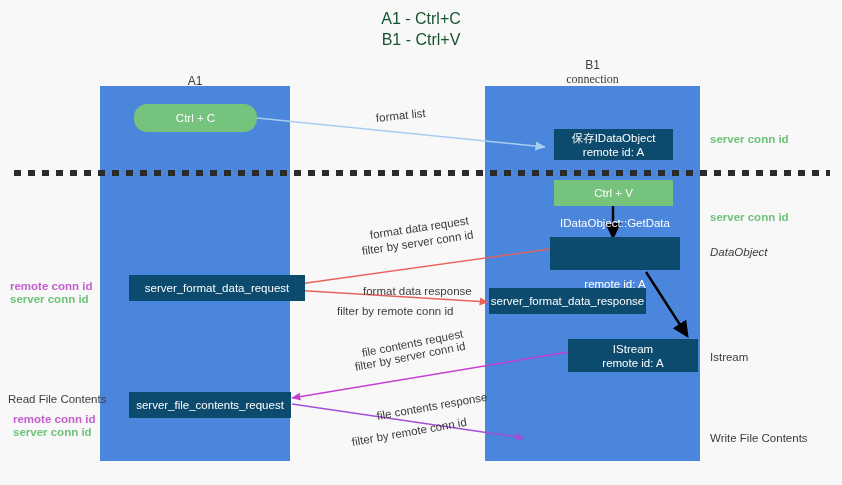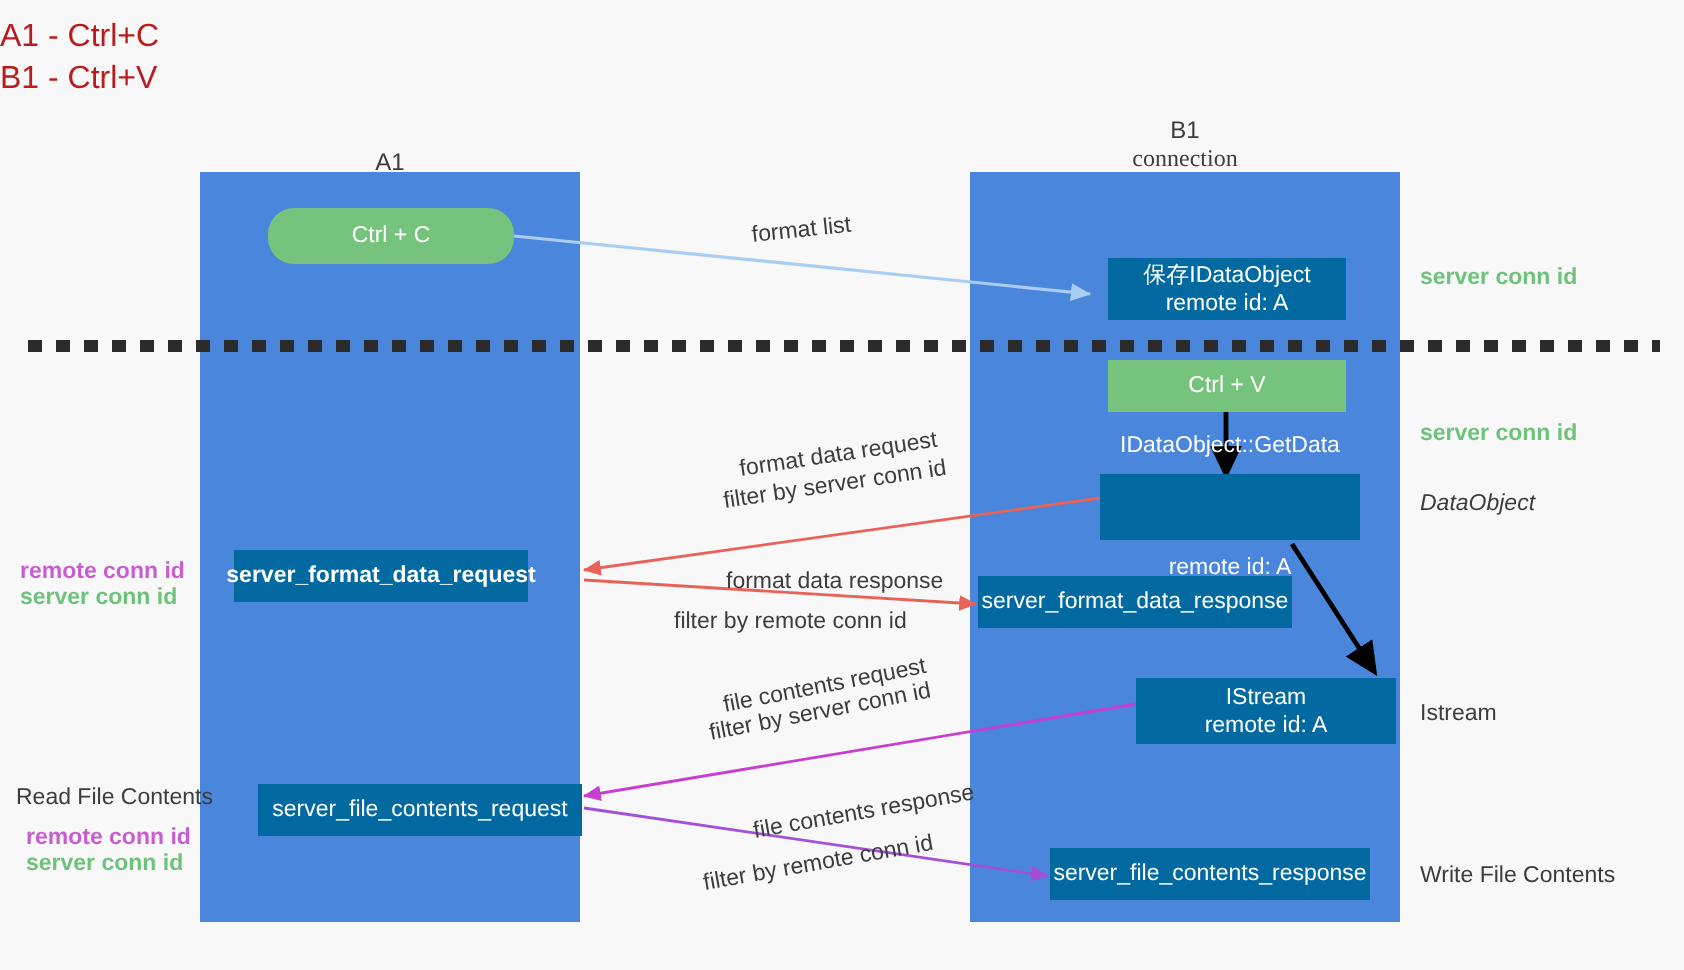--- a/index.html
+++ b/index.html
@@ -20,32 +20,32 @@
   }
   .lane-head .l1{display:block;}
   .lane-head .l2{display:block;font-family:Liberation Serif, serif;}
 
   .node{
     position:absolute;box-sizing:border-box;
     display:flex;flex-direction:column;align-items:center;justify-content:center;
     color:#ffffff;font-size:11.5px;line-height:14px;text-align:center;
   }
   .node.green{background:#76c37d;}
-  .node.orange{background:#0369a1;}
+  .node.orange{background:#0c4a6e;}
   .node span{display:block;}
 
   .lbl{position:absolute;font-size:11.5px;line-height:15px;color:#3c3c3c;white-space:nowrap;}
   .lbl.rot-a{transform:rotate(-8.5deg);transform-origin:left center;}
   .lbl.rot-c{transform:rotate(-11deg);transform-origin:left center;}
   .lbl.rot-d{transform:rotate(-10deg);transform-origin:left center;}
   .lbl.rot-e{transform:rotate(-6deg);transform-origin:left center;}
 
   .title{
-    position:absolute;left:0;top:8px;width:842px;
-    color:#b91c1c;font-size:16px;line-height:21px;
+    position:absolute;left:0;top:8px;width:842px;text-align:center;
+    color:#14532d;font-size:16px;line-height:21px;
   }
   .title span{display:block;}
 
   .sidelbl{position:absolute;font-size:11.5px;line-height:15px;white-space:nowrap;}
   .sidelbl.dark{color:#3c3c3c;}
   .sidelbl.green{color:#6ec27a;font-weight:bold;}
   .sidelbl.purple{color:#c65ed0;font-weight:bold;}
 </style>
 </head>
 <body>
@@ -116,40 +116,37 @@
 
   <div class="node green" style="left:554px;top:180px;width:119px;height:26px;">
     <span>Ctrl + V</span>
   </div>
 
   <div class="node orange" style="left:550px;top:237px;width:130px;height:33px;gap:47px;">
     <span>IDataObject::GetData</span>
     <span>remote id: A</span>
   </div>
 
-  <div class="node orange" style="left:117px;top:275px;width:147px;height:26px;font-weight:bold;">
+  <div class="node orange" style="left:129px;top:275px;width:176px;height:26px;">
     <span>server_format_data_request</span>
   </div>
 
   <div class="node orange" style="left:489px;top:288px;width:157px;height:26px;">
     <span>server_format_data_response</span>
   </div>
 
   <div class="node orange" style="left:568px;top:339px;width:130px;height:33px;">
     <span>IStream</span>
     <span>remote id: A</span>
   </div>
 
   <div class="node orange" style="left:129px;top:392px;width:162px;height:26px;">
     <span>server_file_contents_request</span>
   </div>
 
-  <div class="node orange" style="left:525px;top:424px;width:160px;height:26px;">
-    <span>server_file_contents_response</span>
-  </div>
 
   <div class="lbl rot-e" style="left:376px;top:111px;">
     <span>format list</span>
   </div>
 
   <div class="lbl rot-a" style="left:370px;top:228px;">
     <span>format data request</span>
   </div>
   <div class="lbl rot-a" style="left:362px;top:244px;">
     <span>filter by </span><span class="green">server conn id</span>

